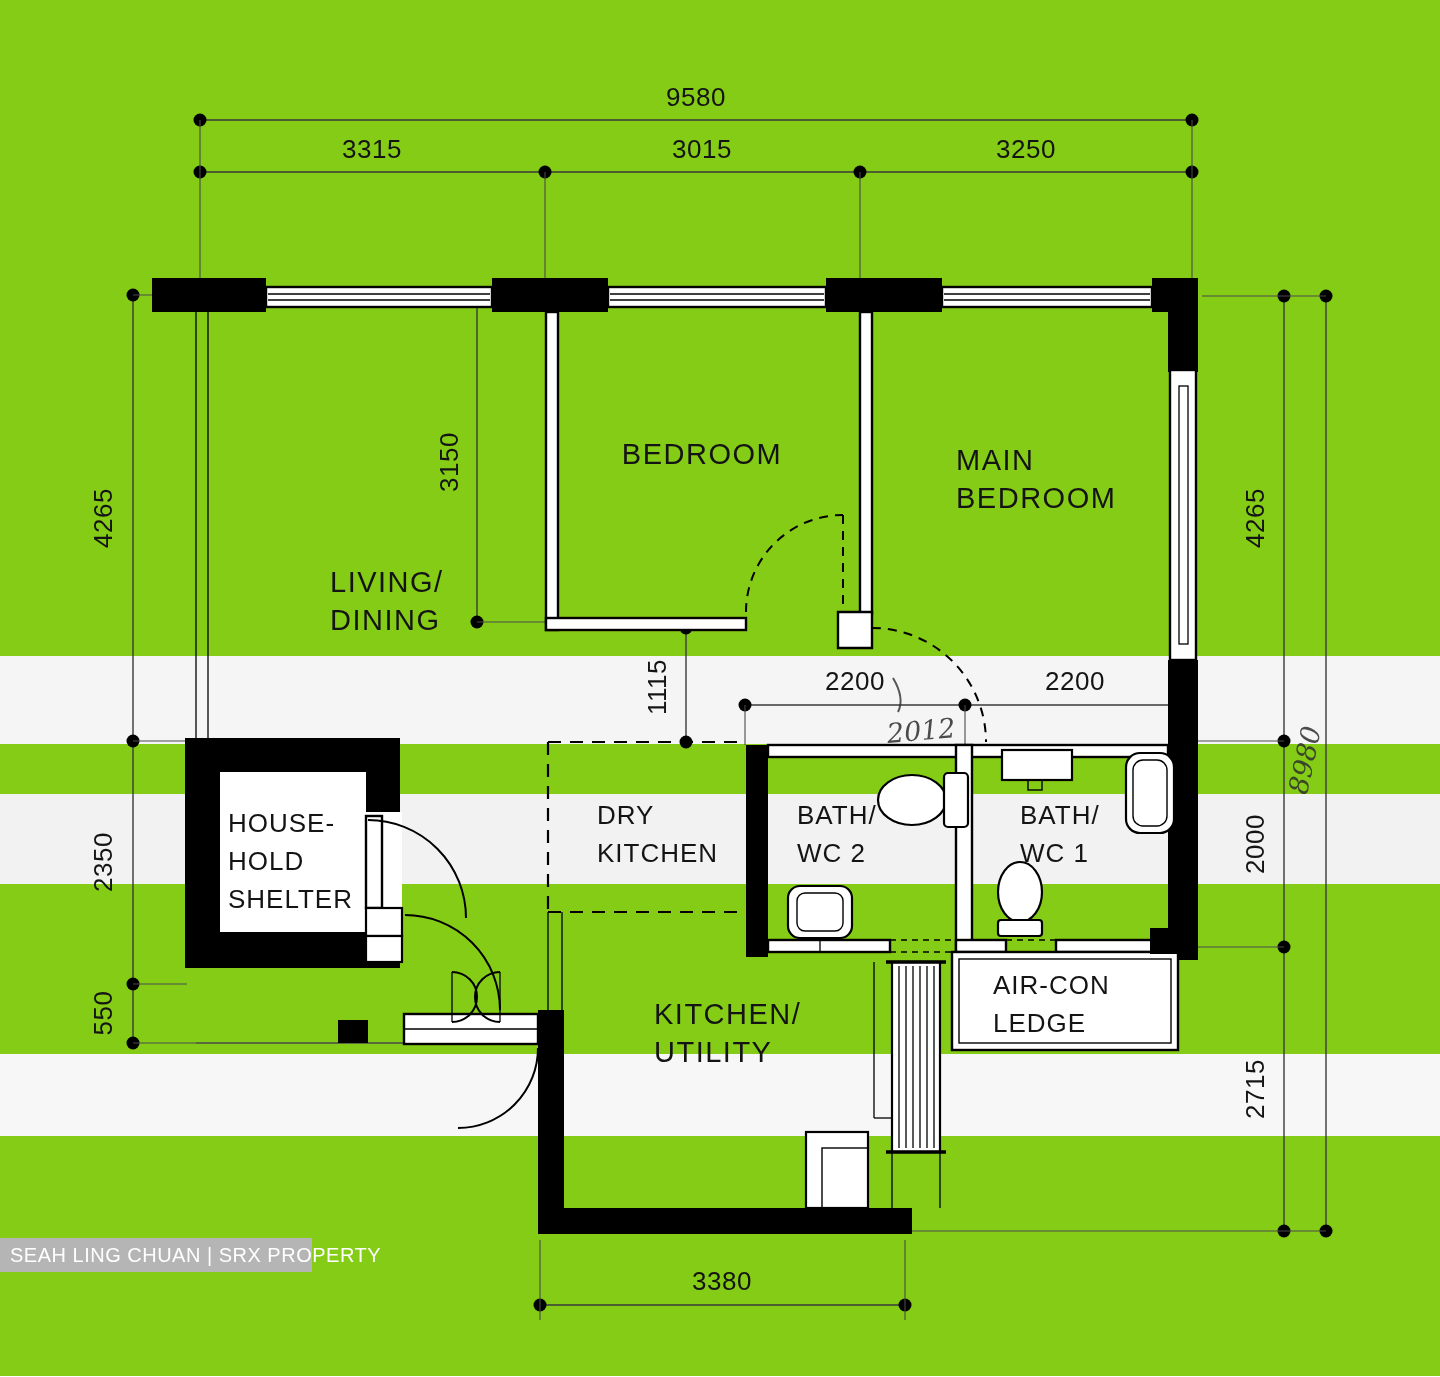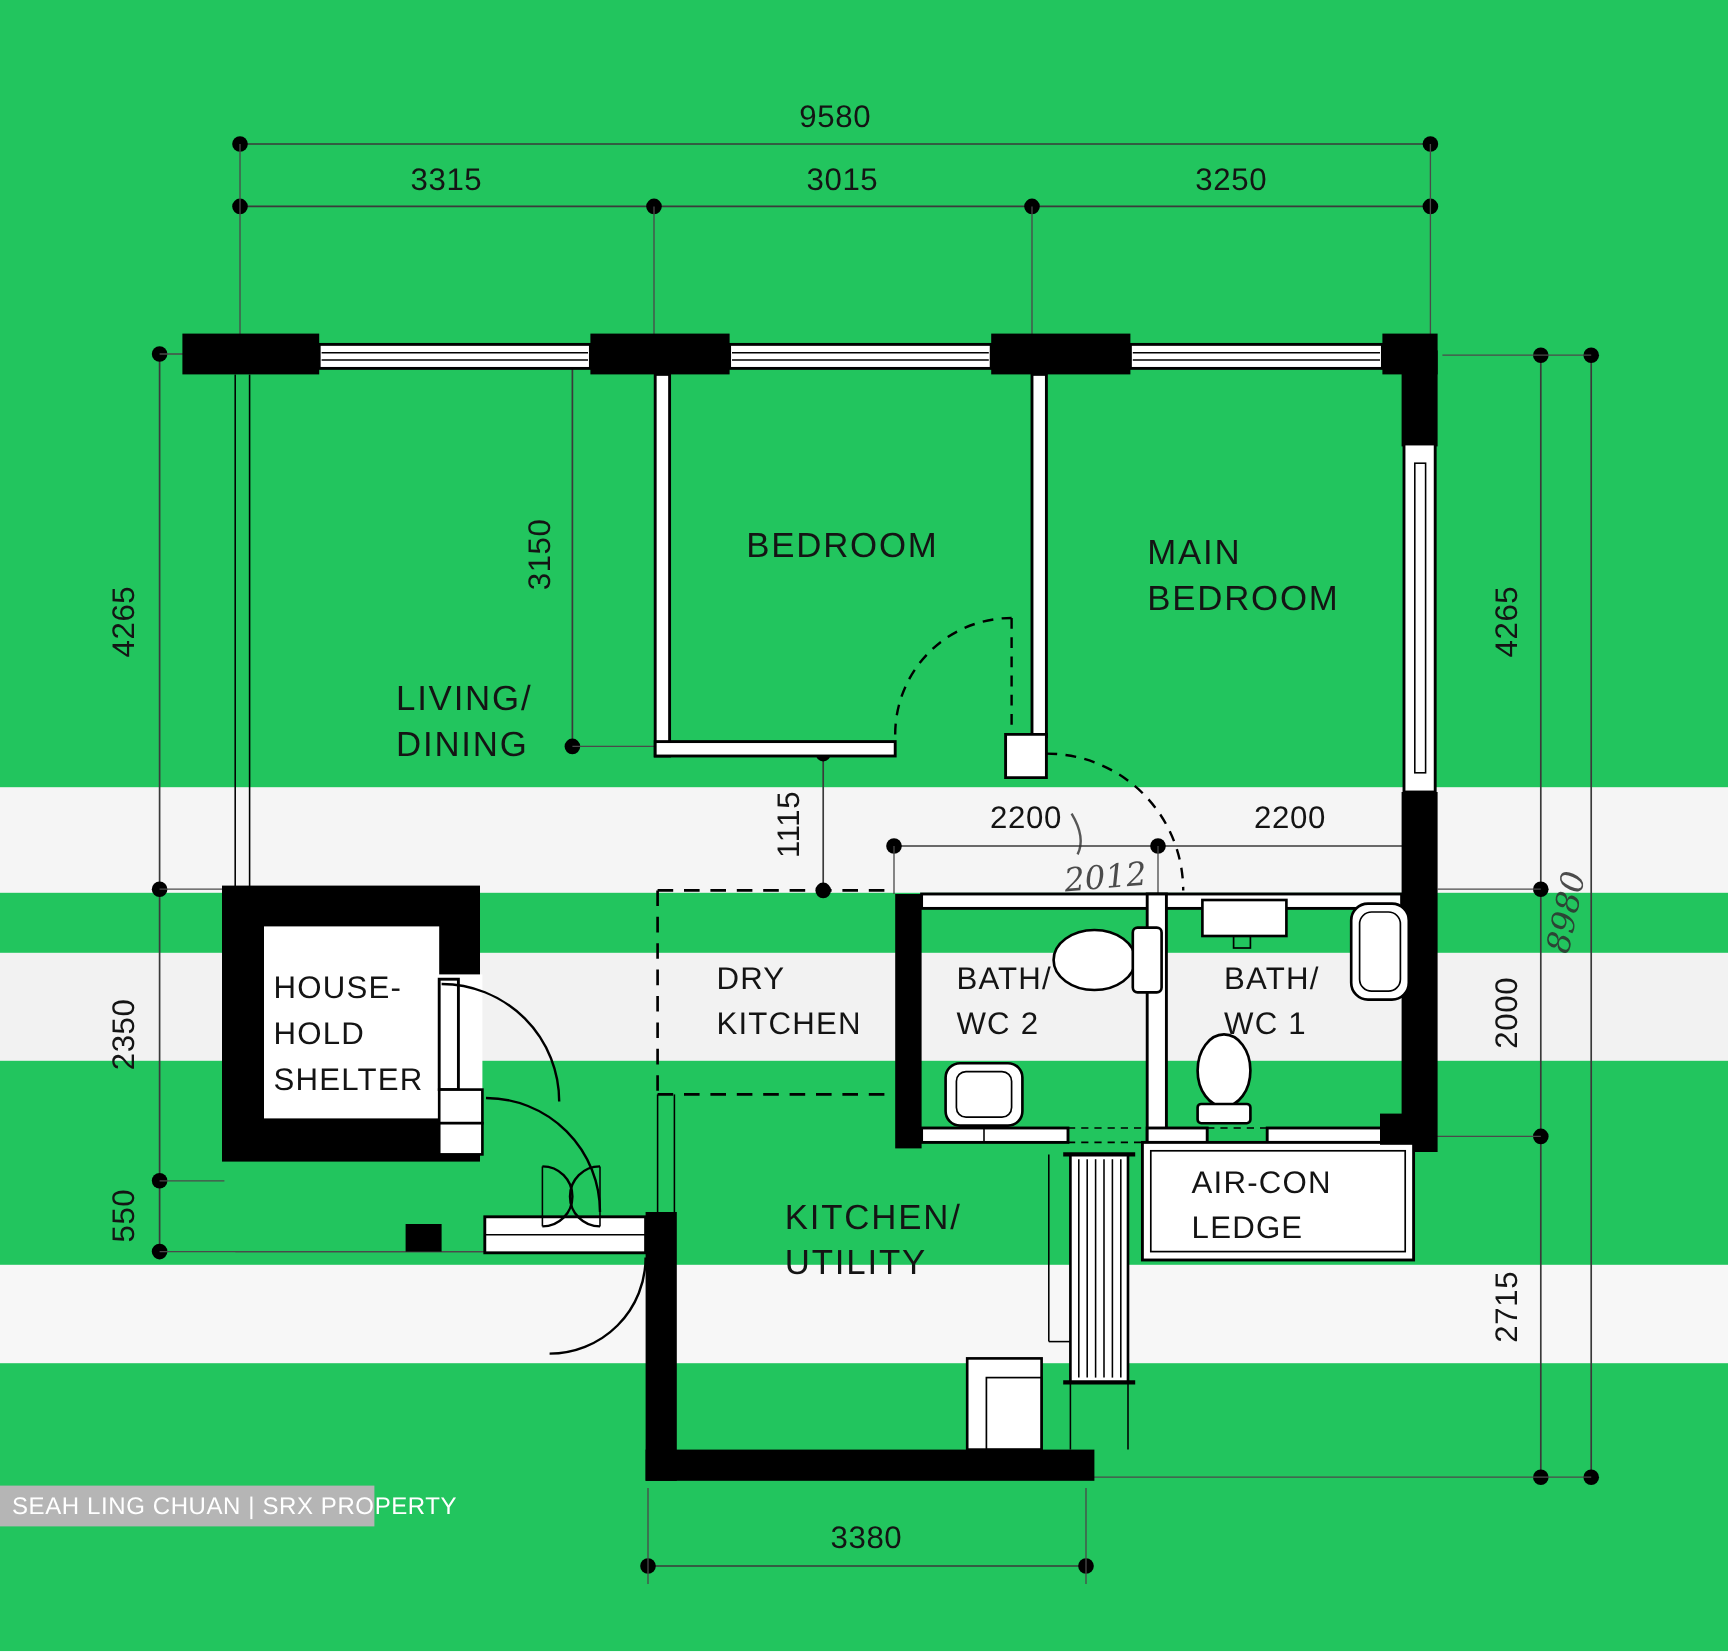--- a/index.html
+++ b/index.html
@@ -1,16 +1,16 @@
 <!DOCTYPE html>
 <html><head>
 <meta charset="utf-8">
 <style>
   html,body{margin:0;padding:0;background:#ffffff;}
-  .plan-wrap{position:relative;width:1440px;height:1376px;background:#22c55e;overflow:hidden;}
+  .plan-wrap{position:relative;width:1440px;height:1376px;background:#84cc16;overflow:hidden;}
   svg{position:absolute;left:0;top:0;}
   svg text{font-family:"Liberation Sans","DejaVu Sans",sans-serif;fill:#141414;}
   .dim{font-size:26px;letter-spacing:0.5px;}
   .room{font-size:29px;letter-spacing:1.5px;}
   .room-sm{font-size:26px;letter-spacing:1px;}
   .hand{font-family:"DejaVu Serif","Liberation Serif",serif;font-style:italic;font-size:27px;fill:#2e2e2e;}
   .wm-text{font-size:20px;fill:#ffffff;letter-spacing:0.5px;}
   .dimline{stroke:#3a3a3a;stroke-width:1.4;fill:none;}
   .extline{stroke:#4a4a4a;stroke-width:1.1;fill:none;}
   .wall{stroke:#000;stroke-width:2.4;fill:#ffffff;}

